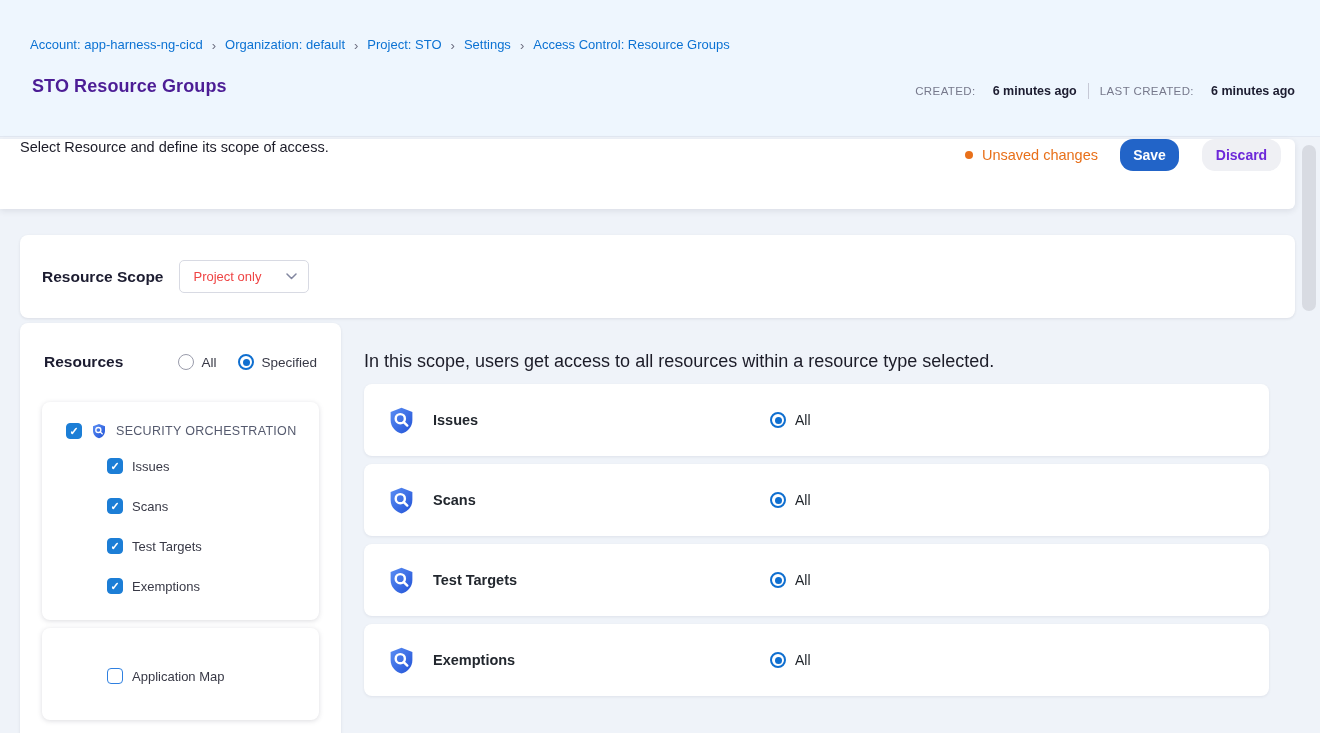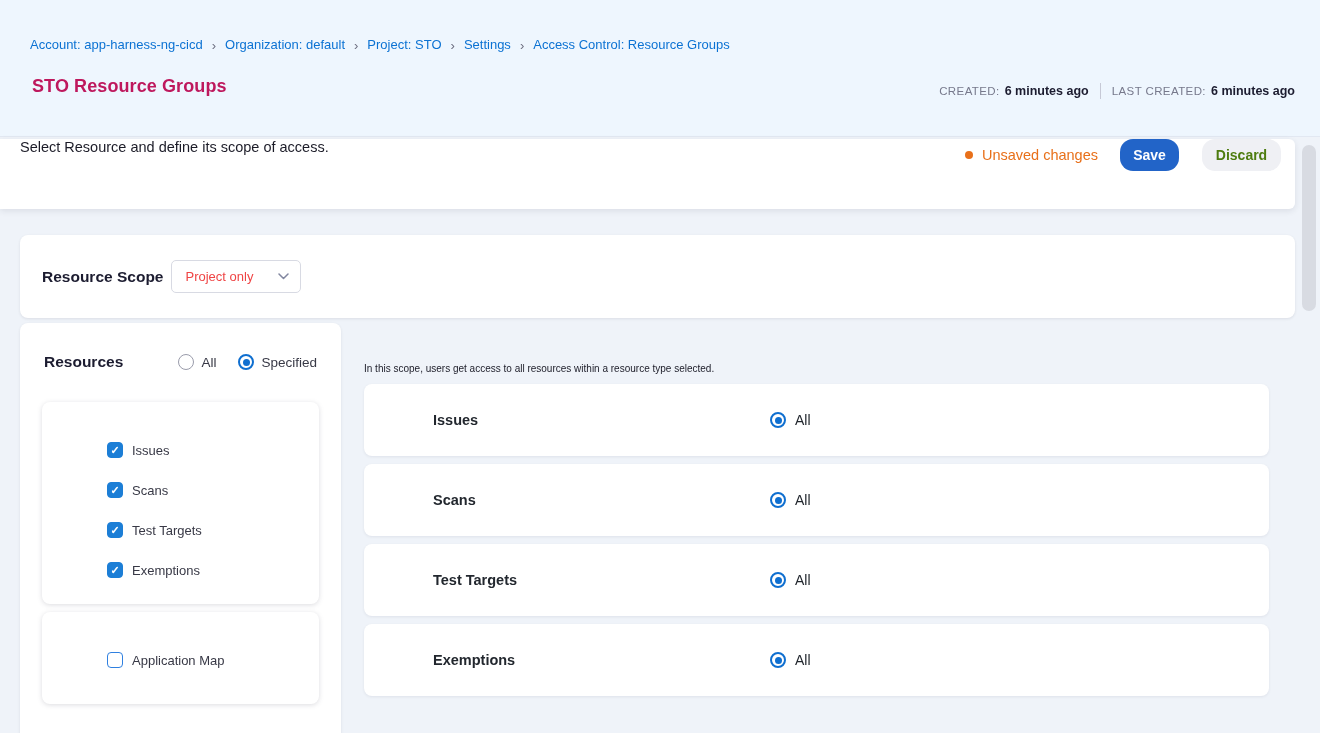--- a/index.html
+++ b/index.html
@@ -7,47 +7,47 @@
     font-family:"Liberation Sans", sans-serif; background:#eff3f9; }
 
   
   .page-header { position:absolute; left:0; top:0; width:1320px; height:137px;
     background:#eef6fe; border-bottom:1px solid #e2e8f2; }
   .breadcrumb { position:absolute; left:30px; top:37px; display:flex; align-items:center;
     gap:9px; font-size:13px;text-align:right; }
   .crumb { color:#0b72d3; cursor:pointer; }
   .crumb-sep { color:#6c6e80; font-size:13px; line-height:1; padding-top:1px; }
   .page-title { position:absolute; left:32px; top:76px; font-size:18px; font-weight:700;
-    color:#be185d; letter-spacing:0.1px; }
+    color:#4c1d95; letter-spacing:0.1px; }
   .meta { position:absolute; right:25px; top:83px; display:flex; align-items:center;
     font-size:11.5px; }
   .meta-label { color:#77798c; letter-spacing:0.4px; }
-  .meta-value { color:#1c1c30; font-weight:700; font-size:12.5px; margin-left:5px; }
+  .meta-value { color:#1c1c30; font-weight:700; font-size:12.5px; margin-left:17px; }
   .meta-divider { width:1px; height:16px; background:#c6c9d6; margin:0 11px; }
 
   
   .toolbar { position:absolute; left:0; top:139px; width:1295px; height:70px;
     background:#ffffff; border-radius:0 6px 6px 0;
     box-shadow:0 2px 6px rgba(40,41,61,0.10); display:flex; align-items:flex-start; }
   .toolbar-desc { margin-left:20px; font-size:14.5px; color:#1c1c28; }
   .toolbar-right { position:absolute; right:14px; display:flex; align-items:center; }
   .unsaved-dot { width:8px; height:8px; border-radius:50%; background:#e8701a; }
   .unsaved-label { color:#e8701a; font-size:14.5px; margin:0 22px 0 9px; }
   .btn { height:32px; border:none; border-radius:13px; font-family:"Liberation Sans",sans-serif;
     font-size:14px; font-weight:700; cursor:pointer; }
   .btn-save { width:59px; background:#2264c8; color:#ffffff; }
-  .btn-discard { width:79px; background:#eff0f4; color:#4d7c0f; margin-left:23px; }
+  .btn-discard { width:79px; background:#eff0f4; color:#6d28d9; margin-left:23px; }
 
   
   .card { position:absolute; background:#ffffff; border-radius:8px;
     box-shadow:0 1px 3px rgba(40,41,61,0.10); }
 
   .scope-card { left:20px; top:235px; width:1275px; height:83px;
     display:flex; align-items:center; padding-left:22px; }
-  .scope-label { font-size:15.5px; font-weight:700; color:#1c1c30; margin-right:8px; }
+  .scope-label { font-size:15.5px; font-weight:700; color:#1c1c30; margin-right:16px; }
   .scope-select { width:130px; height:33px; border:1px solid #d8dae3; border-radius:5px;
     background:#ffffff; display:flex; align-items:center; justify-content:space-between;
     padding:0 11px 0 13px; cursor:pointer; }
   .scope-select-value { font-size:13px; color:#ef4444; }
 
   
   .sidebar { left:20px; top:323px; width:321px; height:420px; }
   .sidebar-head { display:flex; align-items:center; padding:30px 24px 0 24px; }
   .sidebar-title { font-size:15.5px; font-weight:700; color:#1c1c30; flex:1; }
   .radio-item { display:flex; align-items:center; gap:7px; cursor:pointer; }
@@ -73,21 +73,21 @@
   .checkbox { width:16px; height:16px; border-radius:4px; flex:none;
     border:1.5px solid #2f80e0; background:#ffffff; position:relative; }
   .checkbox.checked { background:#1c7ed6; border-color:#1c7ed6; }
   .checkbox.checked::after { content:"\2713"; position:absolute; left:0; top:0;
     width:100%; height:100%; display:flex; align-items:center; justify-content:center;
     color:#ffffff; font-size:11px; font-weight:700; }
 
   .mini-icon { width:16px; height:16px; flex:none; display:flex; }
 
   
-  .main-desc { position:absolute; left:364px; top:351px; font-size:10px; color:#1c1c28;margin-top:12px; }
+  .main-desc { position:absolute; left:364px; top:351px; font-size:18px; color:#1c1c28; }
   .resource-row { position:absolute; left:364px; width:905px; height:72px;
     background:#ffffff; border-radius:8px; box-shadow:0 1px 3px rgba(40,41,61,0.08);
     display:flex; align-items:center; padding-left:23px; }
   .row-icon { width:29px; height:29px; flex:none; display:flex; }
   .row-title { font-size:14.5px; font-weight:700; color:#22272e; margin-left:17px; }
   .row-access { position:absolute; left:406px; display:flex; align-items:center; gap:9px; }
   .row-access .radio-label { font-size:14px; color:#22272e; }
 
   
   .scrollbar-thumb { position:absolute; left:1302px; top:145px; width:14px; height:166px;
@@ -145,20 +145,37 @@
       <span class="radio"></span>
       <span class="radio-label">All</span>
     </span>
     <span class="radio-item">
       <span class="radio checked"></span>
       <span class="radio-label">Specified</span>
     </span>
   </div>
 
   <div class="group-card first">
+    <div class="group-head">
+      <span class="checkbox checked"></span>
+      <span class="mini-icon">
+        <svg width="16" height="16" viewBox="0 0 24 24">
+            <defs>
+              <linearGradient id="shieldGrad" x1="0" y1="0" x2="1" y2="1">
+                <stop offset="0" stop-color="#5b8ef4"></stop>
+                <stop offset="1" stop-color="#2253d6"></stop>
+              </linearGradient>
+            </defs>
+            <path d="M12 1.5 L21 5 V11.5 C21 17 17.3 21.2 12 22.8 C6.7 21.2 3 17 3 11.5 V5 Z" fill="url(#shieldGrad)"></path>
+            <circle cx="11" cy="10.5" r="3.8" fill="none" stroke="#ffffff" stroke-width="2"></circle>
+            <line x1="13.8" y1="13.3" x2="16.8" y2="16.2" stroke="#ffffff" stroke-width="2" stroke-linecap="round"></line>
+          </svg>
+      </span>
+      <span class="group-name">SECURITY ORCHESTRATION</span>
+    </div>
     <ul class="group-children">
       <li>
         <span class="checkbox checked"></span>
         <span class="child-label">Issues</span>
       </li>
       <li>
         <span class="checkbox checked"></span>
         <span class="child-label">Scans</span>
       </li>
       <li>

